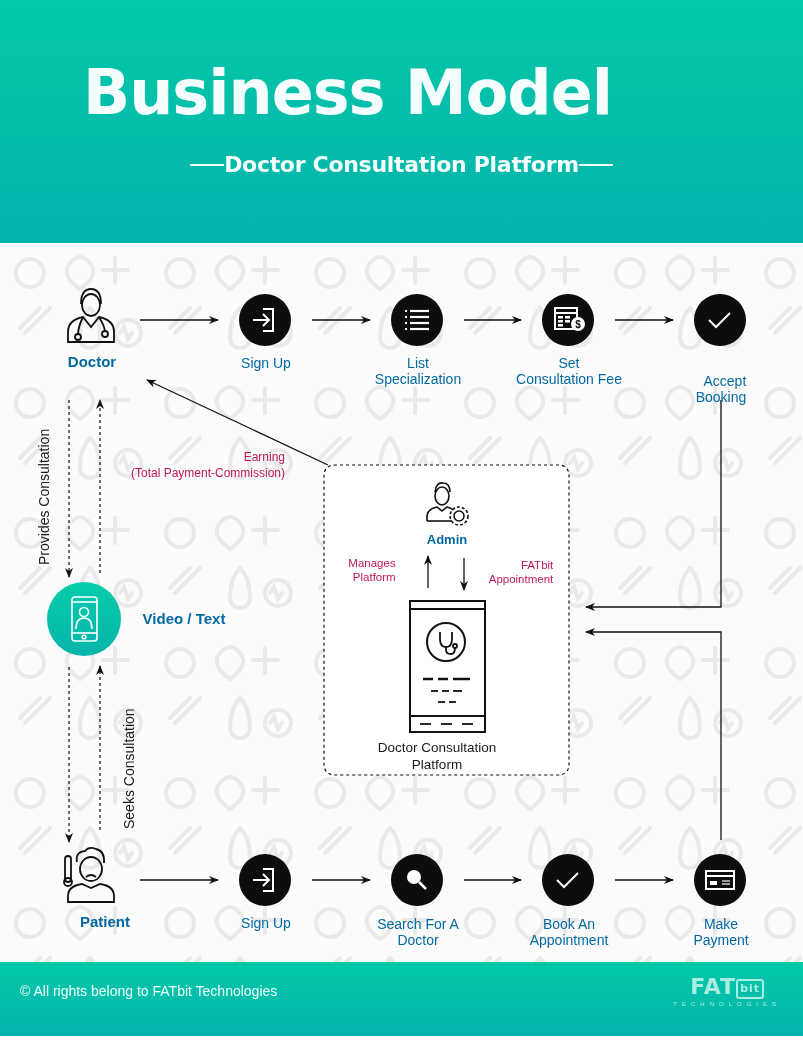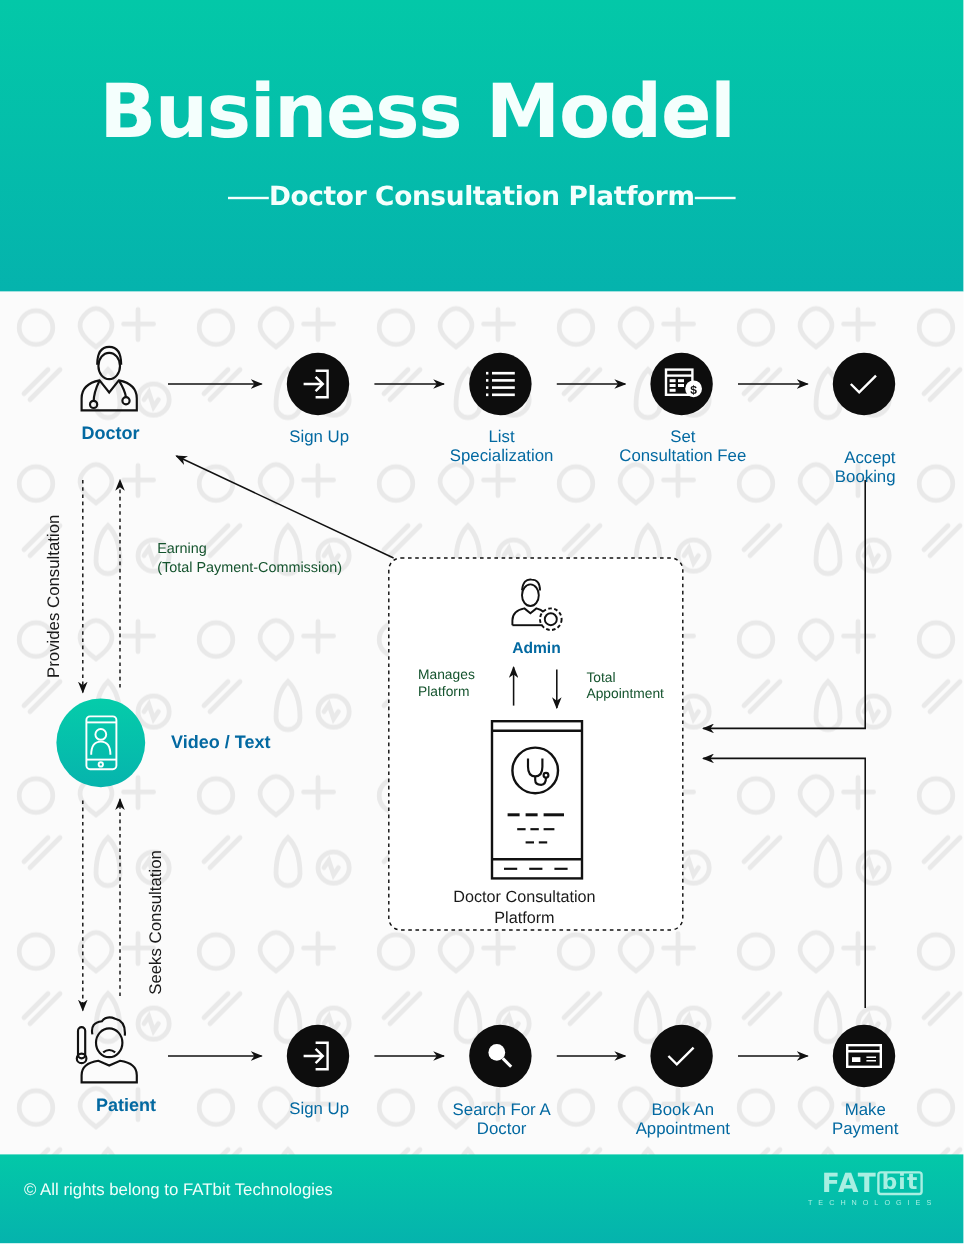--- a/index.html
+++ b/index.html
@@ -7,27 +7,27 @@
   .header { position:absolute; left:0; top:0; width:803px; height:243px; background:linear-gradient(180deg,#03c8a8 0%,#05b3ad 100%); }
   .title { position:absolute; left:0; width:695px; top:56px; text-align:center; color:#f4fffd; font-family:"DejaVu Sans", sans-serif; font-weight:bold; font-size:62px; letter-spacing:-1px; }
   .subtitle-row { position:absolute; left:0; width:803px; top:152px; display:flex; justify-content:center; align-items:center; gap:0; }
   .subtitle-row .rule { width:34px; height:2px; background:#f4fffd; }
   .subtitle { color:#f4fffd; font-family:"DejaVu Sans", sans-serif; font-weight:bold; font-size:22px; letter-spacing:-0.3px; }
   .canvas { position:absolute; left:0; top:243px; width:803px; height:746px; background:#fbfbfb; }
   .bgpattern { position:absolute; left:0; top:243px; }
   svg.diagram { position:absolute; left:0; top:0; }
   .lbl { position:absolute; text-align:center; font-size:14px; line-height:16px; color:#0369a1; transform:translateX(-50%); white-space:nowrap; }
   .lbl.bold { font-weight:bold; font-size:15px; }
-  .small { position:absolute; text-align:left; font-size:11.5px; line-height:14px; color:#14532d; transform:translateX(-50%); white-space:nowrap; }
+  .small { position:absolute; text-align:right; font-size:11.5px; line-height:14px; color:#be185d; transform:translateX(-50%); white-space:nowrap; }
   .vtext { position:absolute; font-size:14px; color:#1a1a1a; transform:rotate(-90deg); transform-origin:left top; white-space:nowrap; }
   .footer { position:absolute; left:0; top:962px; width:803px; height:74px; background:linear-gradient(180deg,#03c8a8 0%,#05b3ad 100%); }
   .copyright { position:absolute; left:20px; top:21px; color:#f0fffb; font-size:14px; }
   .logo { position:absolute; right:22px; top:14px; text-align:center; color:#a8efe2; }
   .logo .main { font-family:"DejaVu Sans", sans-serif; font-weight:bold; font-size:22px; letter-spacing:1px; line-height:22px; }
-  .logo .main .bit { display:inline-block; border:2px solid #a8efe2; border-radius:3px; font-size:18px; line-height:16px; padding:0 2px; vertical-align:2px; }
+  .logo .main .bit { display:inline-block; border:2px solid #a8efe2; border-radius:3px; font-size:11px; line-height:16px; padding:0 2px; vertical-align:2px; }
   .logo .sub { font-size:6px; letter-spacing:5px; line-height:10px; }
   .phone-text { position:absolute; font-size:13.5px; line-height:17px; text-align:center; transform:translateX(-50%); white-space:nowrap; color:#1a1a1a; }
 </style>
 </head>
 <body>
 
 <div class="header">
   <div class="title">Business Model</div>
   <div class="subtitle-row">
     <div class="rule"></div>
@@ -243,21 +243,21 @@
 <div class="lbl" style="left:721px; top:916px;"><span>Make</span><br><span>Payment</span></div>
 
 <div class="lbl bold" style="left:174px; top:611px;margin-left:10px;">Video / Text</div>
 <div class="vtext" style="left:36px; top:565px;">Provides Consultation</div>
 <div class="vtext" style="left:121px; top:829px;">Seeks Consultation</div>
 
 <div class="small" style="left:208px; top:449px; font-size:12px; line-height:16px;"><span>Earning</span><br><span>(Total Payment-Commission)</span></div>
 
 <div class="lbl bold" style="left:447px; top:532px; font-size:13px;">Admin</div>
 <div class="small" style="left:372px; top:556px;"><span>Manages</span><br><span>Platform</span></div>
-<div class="small" style="left:521px; top:558px;"><span>Total</span><br><span>Appointment</span></div>
+<div class="small" style="left:521px; top:558px;"><span>FATbit</span><br><span>Appointment</span></div>
 <div class="phone-text" style="left:437px; top:739px;"><span>Doctor Consultation</span><br><span>Platform</span></div>
 
 <div class="footer">
   <div class="copyright">© All rights belong to FATbit Technologies</div>
   <div class="logo">
     <div class="main"><span>FAT</span><span class="bit">bit</span></div>
     <div class="sub">TECHNOLOGIES</div>
   </div>
 </div>
 

